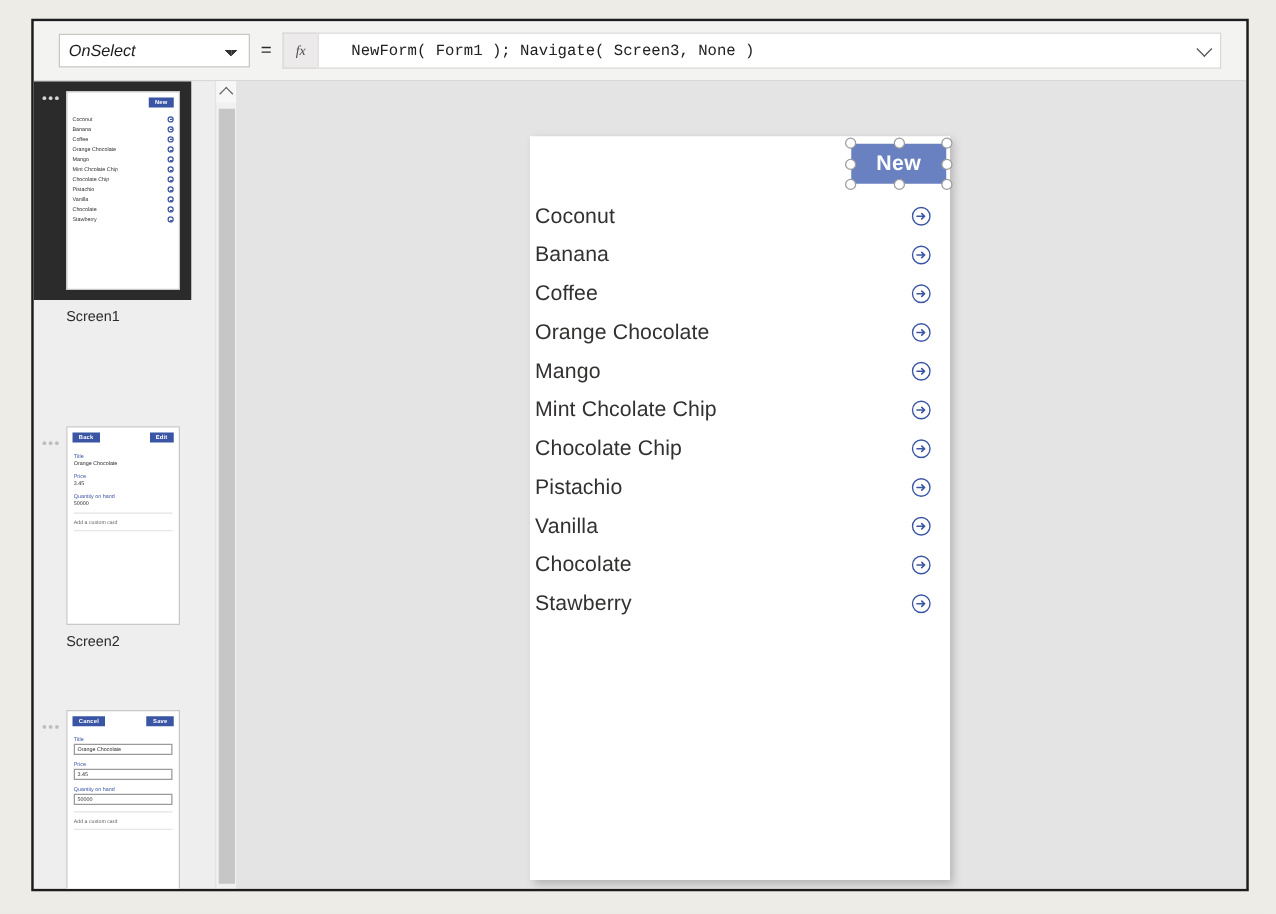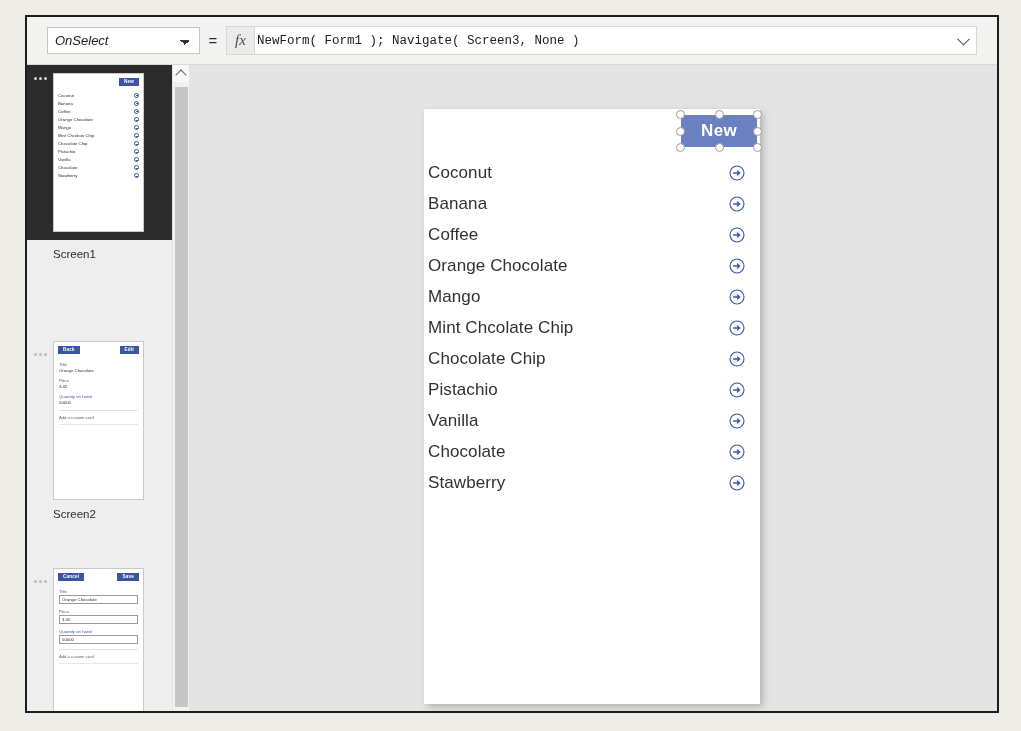--- a/index.html
+++ b/index.html
@@ -63,31 +63,31 @@
   #fx-button {
     width: 28px; height: 29px;
     background: #eceaea;
     border: 1px solid #d9d7d5;
     border-right: none;
     display: flex;
     align-items: center;
     justify-content: center;
     font-family: "Liberation Serif", serif;
     font-style: italic;
-    font-size: 15px;
+    font-size: 11px;
     color: #4a4a4a;
   }
   #formula-input-wrap {
     flex: 1;
     height: 29px;
     background: #ffffff;
     border: 1px solid #d9d7d5;
     display: flex;
     align-items: center;
-    padding-left: 0;
+    padding-left: 24px;
     position: relative;
   }
   #formula-input {
     border: none;
     outline: none;
     width: 100%;
     height: 100%;
     font-family: "Liberation Mono", monospace;
     font-size: 12.5px;
     color: #212121;
@@ -116,21 +116,21 @@
   #screens-panel {
     width: 145px;
     background: #eeeeee;
     position: relative;
     overflow: hidden;
     flex: none;
   }
   .screen-entry {
     position: absolute;
     left: 0;
-    width: 160px;
+    width: 126px;
   }
   .ellipsis-btn {
     width: 26px;
     padding-top: 12px;
     display: flex;
     justify-content: center;
     gap: 2px;
   }
   .ellipsis-btn i {
     width: 3px; height: 3px;

